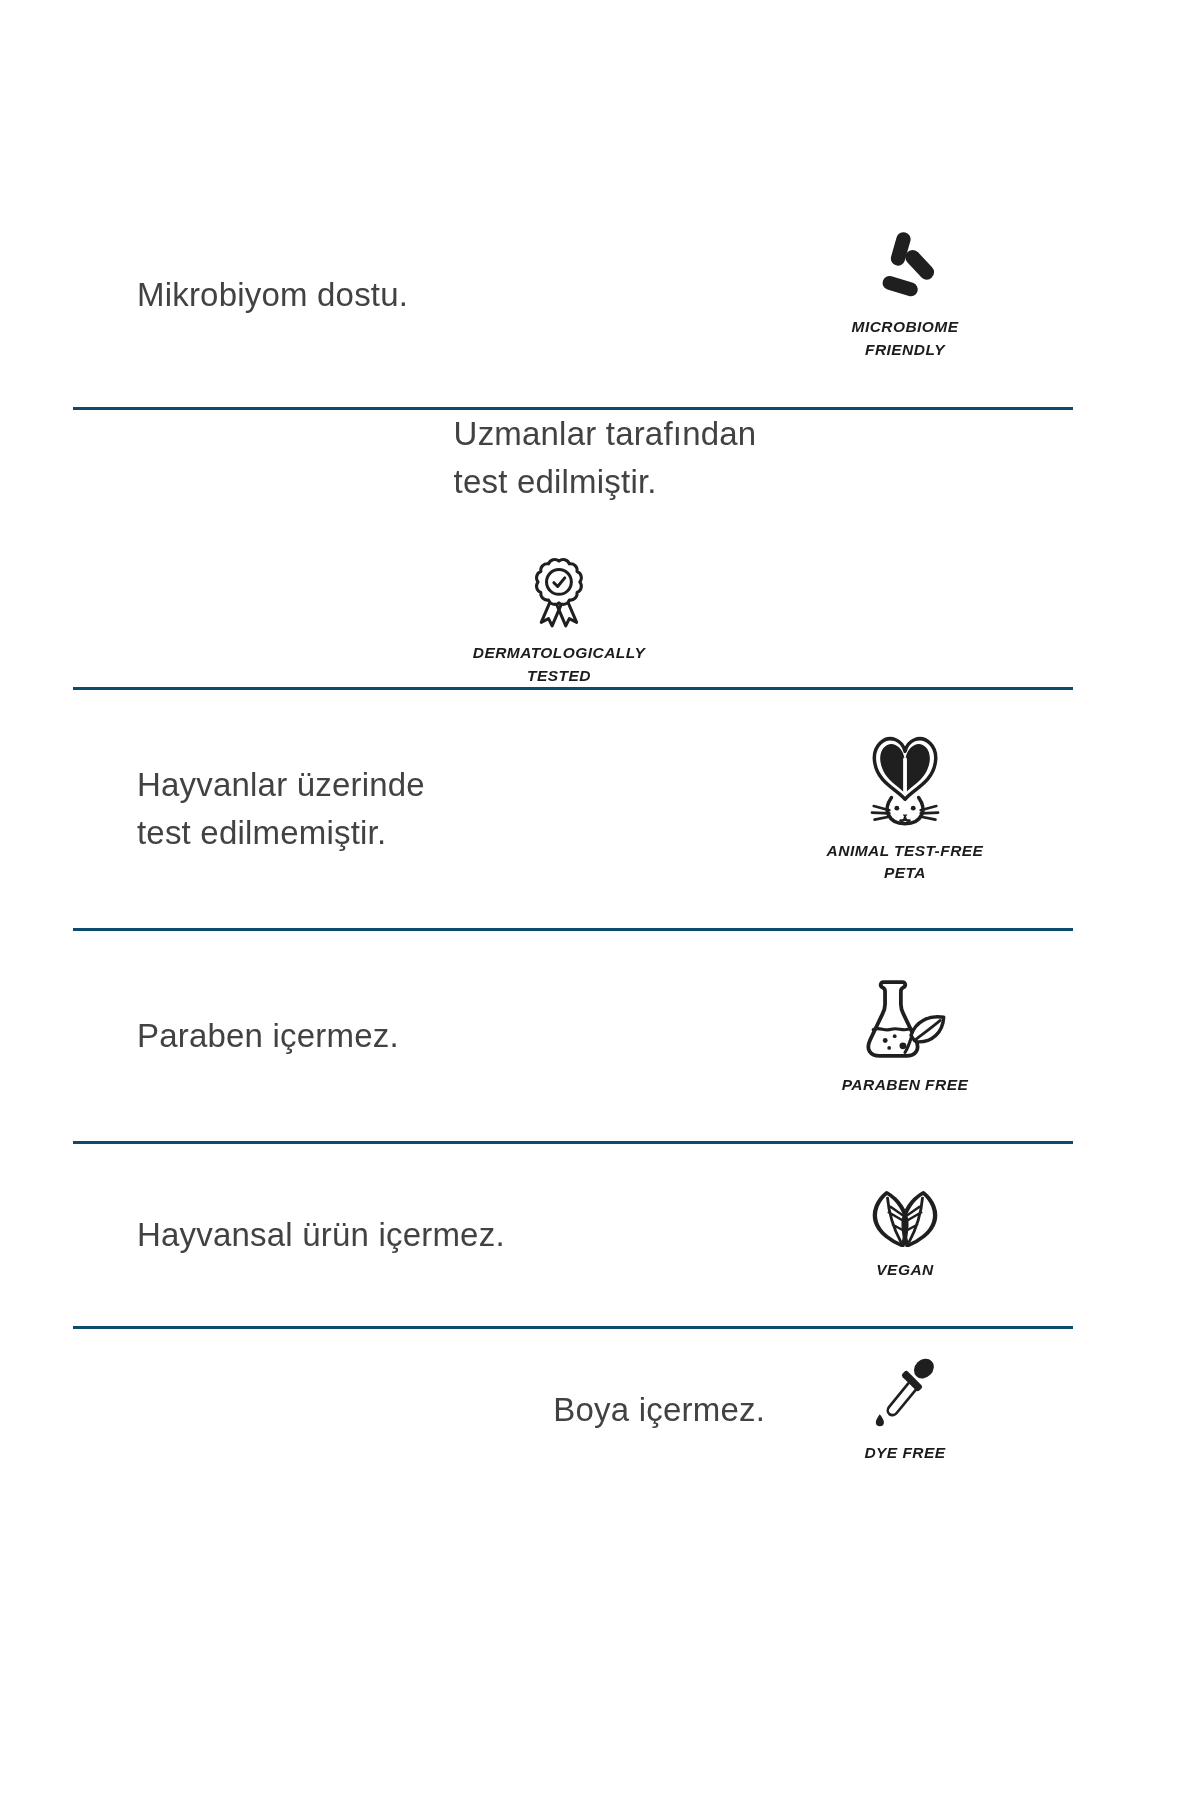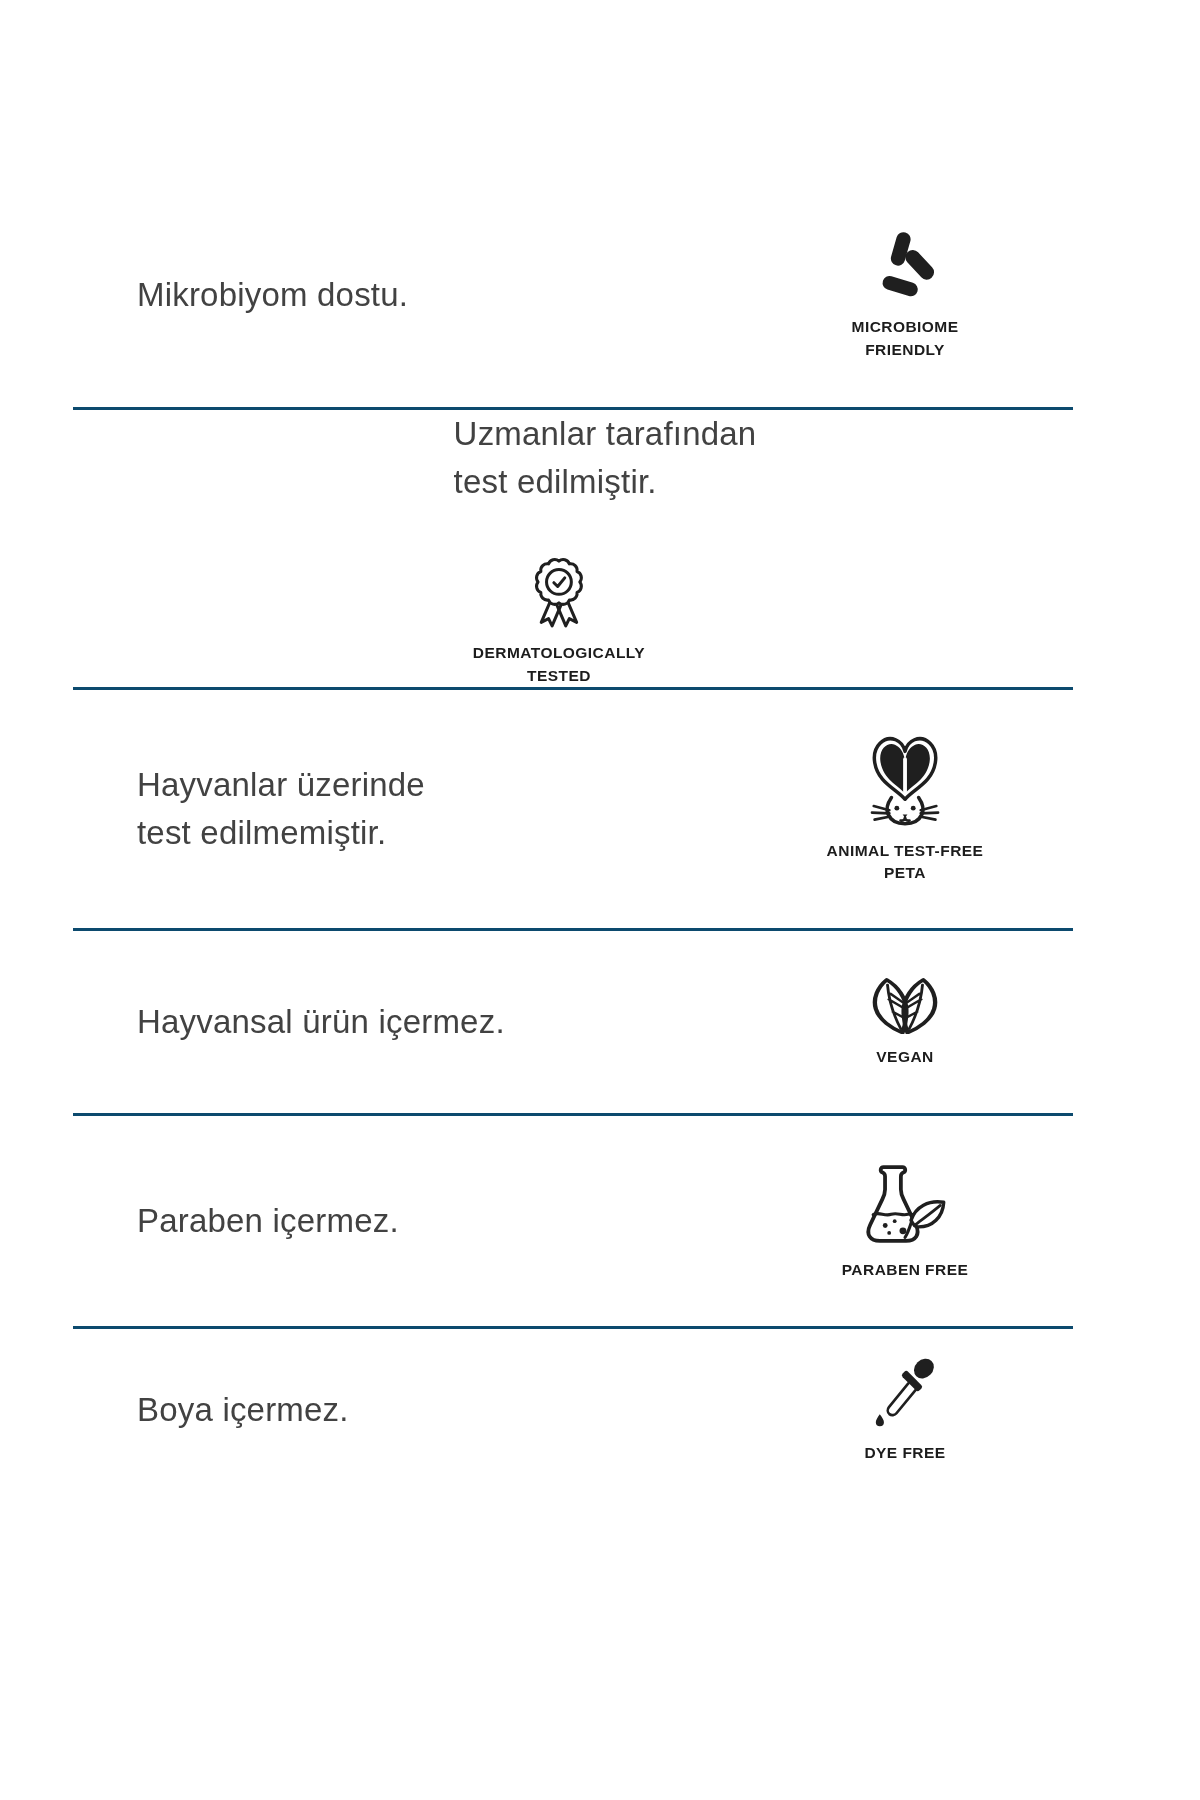--- a/index.html
+++ b/index.html
@@ -10,33 +10,33 @@
        display:flex;align-items:center;justify-content:space-between;
        box-sizing:border-box;}
   .row.with-divider{border-bottom:3px solid #0c4a6e;}
   .feature-text{padding-left:64px;color:#424242;font-size:33px;font-weight:400;
                 letter-spacing:.2px;line-height:48px;}
   .feature-text span{display:block;}
   .badge-col{width:280px;margin-right:28px;display:flex;flex-direction:column;
              align-items:center;flex:none;}
   .icon-wrap{display:flex;align-items:flex-end;justify-content:center;}
   .caption{margin-top:12px;text-align:center;color:#1c1c1c;font-size:15.5px;
-           font-weight:700;letter-spacing:.45px;line-height:1.45;}
+           font-weight:700;letter-spacing:.45px;line-height:1.45;font-style:italic;}
   .caption span{display:block;}
   svg{display:block;}
   .stroke{fill:none;stroke:#1f1f1f;stroke-width:2.4;stroke-linecap:round;stroke-linejoin:round;}
   .fill{fill:#1f1f1f;stroke:none;}
   
   .r1{height:410px;padding-top:182px;}
   .r2{height:188px;}
   .r3{height:280px;flex-direction:column;}
   .r4{height:241px;}
   .r5{height:213px;}
   .r6{height:185px;}
-  .r7{height:324px;padding-bottom:162px;}
+  .r7{height:324px;padding-bottom:162px;justify-content:flex-end;}
 </style>
 </head>
 <body>
 
 <div class="page">
 
   <section class="row with-divider r1">
     <div class="feature-text">
       <span>Mikrobiyom dostu.</span>
       <span></span>
@@ -98,41 +98,20 @@
           <path class="stroke" style="stroke-width:1.5" d="M31 56.8 L22 54.4 M31 58.6 L21 58.2 M31.5 60.4 L22.5 62.2 M49 56.8 L58 54.4 M49 58.6 L59 58.2 M48.5 60.4 L57.5 62.2"></path>
         </svg>
       </div>
       <div class="caption">
         <span>ANIMAL TEST-FREE</span>
         <span>PETA</span>
       </div>
     </div>
   </section>
 
-  <section class="row with-divider r6">
-    <div class="feature-text">
-      <span>Hayvansal ürün içermez.</span>
-      <span></span>
-    </div>
-    <div class="badge-col">
-      <div class="icon-wrap" style="height:58px">
-        <svg viewBox="20 12 42 46" width="70" height="58" preserveAspectRatio="none">
-          <path class="stroke" style="stroke-width:2.6" d="M39.5 57 C33 53.5 25.5 47 23.5 38 C21.6 29.8 24.6 20.8 30 15 C37 20.5 41.5 29.5 41.8 38.5 C42 45.5 41 52 39.5 57 Z"></path>
-          <path class="stroke" style="stroke-width:2.6" d="M42.5 57 C49 53.5 56.5 47 58.5 38 C60.4 29.8 57.4 20.8 52 15 C45 20.5 40.5 29.5 40.2 38.5 C40 45.5 41 52 42.5 57 Z"></path>
-          <path class="stroke" style="stroke-width:1.7" d="M38.5 54 C34.5 44 31.5 34 30.5 19 M32.2 26 L39.8 33 M31.3 30.5 L40.3 37.5 M33.8 40.5 L40.8 45.5"></path>
-          <path class="stroke" style="stroke-width:1.7" d="M43.5 54 C47.5 44 50.5 34 51.5 19 M49.8 26 L42.2 33 M50.7 30.5 L41.7 37.5 M48.2 40.5 L41.2 45.5"></path>
-        </svg>
-      </div>
-      <div class="caption">
-        <span>VEGAN</span>
-        <span></span>
-      </div>
-    </div>
-  </section>
-
   <section class="row with-divider r5">
     <div class="feature-text">
       <span>Paraben içermez.</span>
       <span></span>
     </div>
     <div class="badge-col">
       <div class="icon-wrap" style="height:86px">
         <svg viewBox="18 9 50 50" height="86">
           <path class="stroke" style="stroke-width:2.2" d="M30.5 12.5 L41.5 12.5 C43.3 12.5 43.8 15 42 15.7 C41 16.1 40.6 16.9 40.6 18 L40.6 25.5 C40.6 27.6 41.2 29.3 42.2 31.3 L49.3 46.2 C51.9 51.7 49.3 55.5 43.6 55.5 L28.4 55.5 C22.7 55.5 20.1 51.7 22.7 46.2 L29.8 31.3 C30.8 29.3 31.4 27.6 31.4 25.5 L31.4 18 C31.4 16.9 31 16.1 30 15.7 C28.2 15 28.7 12.5 30.5 12.5 Z"></path>
           <path class="stroke" style="stroke-width:1.8" d="M24.5 40.2 C28 38.2 31 41.4 35 40 C38.6 38.7 41 41 44.6 40 C46.4 39.5 47.6 40 48.6 40.6"></path>
@@ -140,20 +119,41 @@
           <circle class="fill" cx="37" cy="44" r="1.1"></circle>
           <circle class="fill" cx="33.8" cy="50.8" r="1.1"></circle>
           <circle class="fill" cx="41.8" cy="49.6" r="2"></circle>
           <path class="stroke" style="fill:#ffffff;stroke-width:2" d="M46.5 43.5 C49 35.5 57 31.5 65.5 33 C65 41.5 59 47.5 50.5 47.3 C49 47.26 47.6 45.8 46.5 43.5 Z"></path>
           <path class="stroke" style="stroke-width:1.6" d="M48.5 46.5 C53 43 58.5 39 63.5 34.8"></path>
           <path class="stroke" style="stroke-width:1.8" d="M43 53.5 C44.8 50.5 45.8 47.5 46.8 44.3"></path>
         </svg>
       </div>
       <div class="caption">
         <span>PARABEN FREE</span>
+        <span></span>
+      </div>
+    </div>
+  </section>
+
+  <section class="row with-divider r6">
+    <div class="feature-text">
+      <span>Hayvansal ürün içermez.</span>
+      <span></span>
+    </div>
+    <div class="badge-col">
+      <div class="icon-wrap" style="height:58px">
+        <svg viewBox="20 12 42 46" width="70" height="58" preserveAspectRatio="none">
+          <path class="stroke" style="stroke-width:2.6" d="M39.5 57 C33 53.5 25.5 47 23.5 38 C21.6 29.8 24.6 20.8 30 15 C37 20.5 41.5 29.5 41.8 38.5 C42 45.5 41 52 39.5 57 Z"></path>
+          <path class="stroke" style="stroke-width:2.6" d="M42.5 57 C49 53.5 56.5 47 58.5 38 C60.4 29.8 57.4 20.8 52 15 C45 20.5 40.5 29.5 40.2 38.5 C40 45.5 41 52 42.5 57 Z"></path>
+          <path class="stroke" style="stroke-width:1.7" d="M38.5 54 C34.5 44 31.5 34 30.5 19 M32.2 26 L39.8 33 M31.3 30.5 L40.3 37.5 M33.8 40.5 L40.8 45.5"></path>
+          <path class="stroke" style="stroke-width:1.7" d="M43.5 54 C47.5 44 50.5 34 51.5 19 M49.8 26 L42.2 33 M50.7 30.5 L41.7 37.5 M48.2 40.5 L41.2 45.5"></path>
+        </svg>
+      </div>
+      <div class="caption">
+        <span>VEGAN</span>
         <span></span>
       </div>
     </div>
   </section>
 
   <section class="row r7">
     <div class="feature-text">
       <span>Boya içermez.</span>
       <span></span>
     </div>

